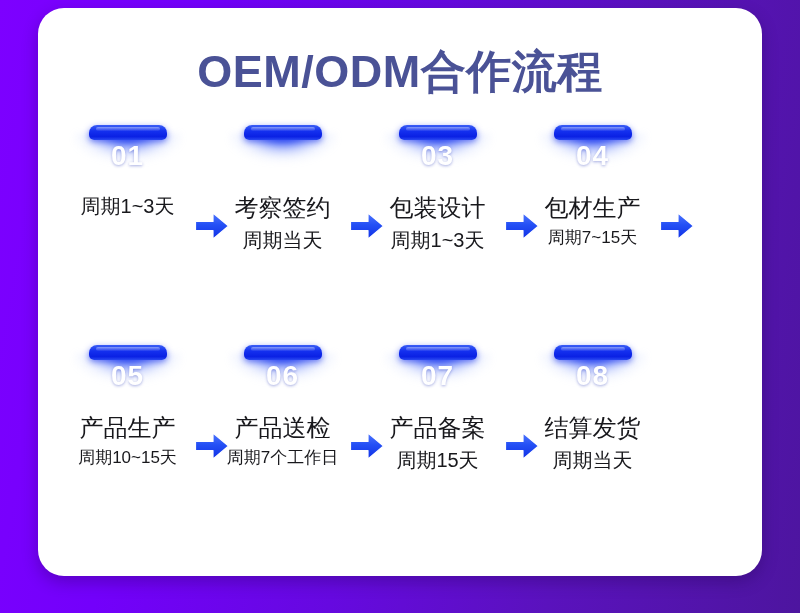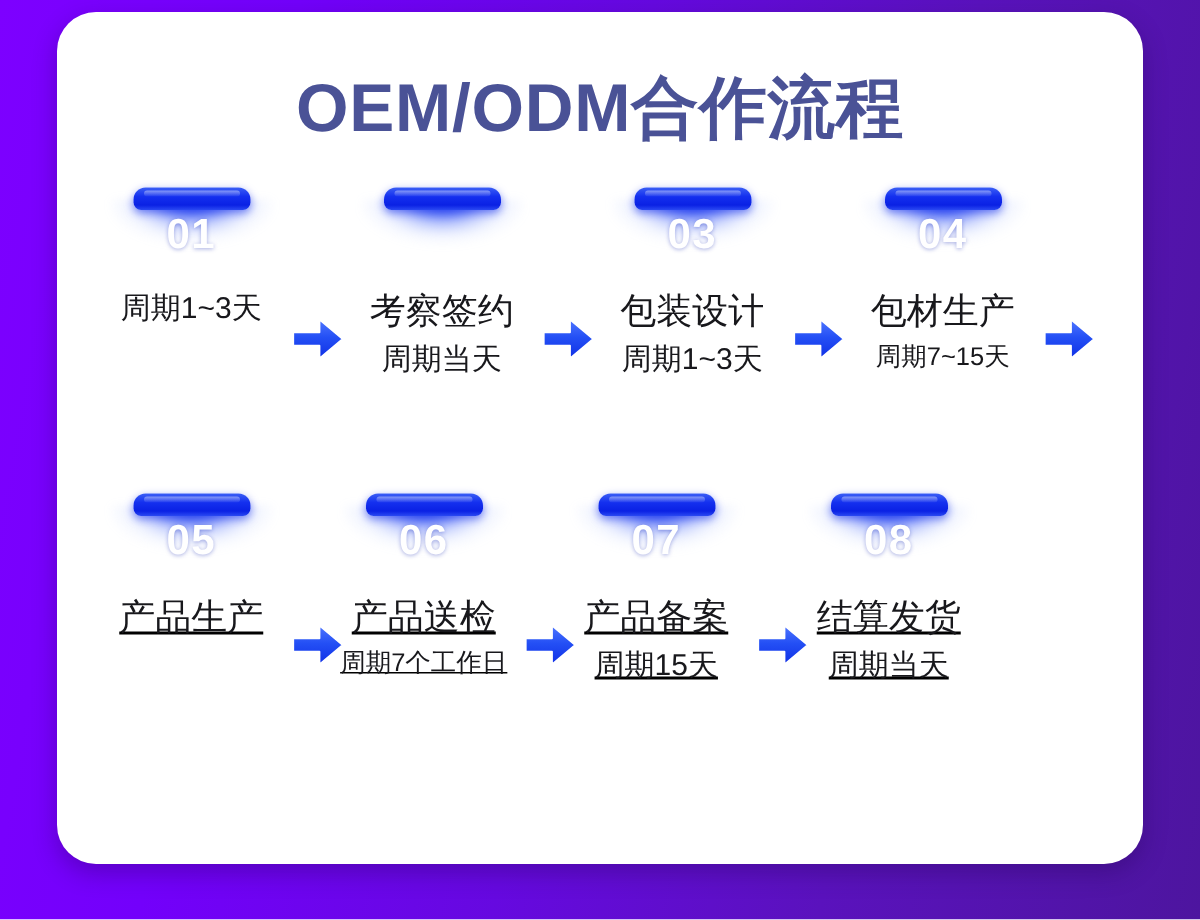--- a/index.html
+++ b/index.html
@@ -52,22 +52,22 @@
   .row {
     position: absolute;
     left: 12px;
     width: 700px;
     height: 150px;
     display: flex;
     flex-direction: row;
     align-items: flex-start;
     justify-content: flex-start;
   }
-  #row-1 { top: 117px; gap: 12px; }
-  #row-2 { top: 321px; text-decoration: underline; }
+  #row-1 { top: 117px; }
+  #row-2 { top: 337px; }
 
   .step {
     width: 155px;
     flex: 0 0 155px;
     display: flex;
     flex-direction: column;
     align-items: center;
     position: relative;
   }
 
@@ -248,20 +248,21 @@
         </div>
       </div>
     <div class="row" id="row-2">
         <div class="step">
           <div class="badge">
             <div class="badge-glow"></div>
             <div class="badge-bar"></div>
             <div class="badge-num">05</div>
           </div>
           <div class="step-name">产品生产</div>
+          <div class="step-cycle small">周期10~15天</div>
           <div class="arrow">
             <svg width="36" height="30" viewBox="0 0 36 30">
               <defs>
                 <linearGradient id="ag" x1="0" y1="0" x2="0" y2="1">
                   <stop offset="0%" stop-color="#4f76ff"></stop>
                   <stop offset="45%" stop-color="#2450f5"></stop>
                   <stop offset="100%" stop-color="#1030e6"></stop>
                 </linearGradient>
               </defs>
               <path d="M1.5 10.5 L19 10.5 L19 2 L34.5 15 L19 28 L19 19.5 L1.5 19.5 Z" fill="url(#ag)" stroke="#ffffff" stroke-width="1.2" stroke-linejoin="round"></path>

